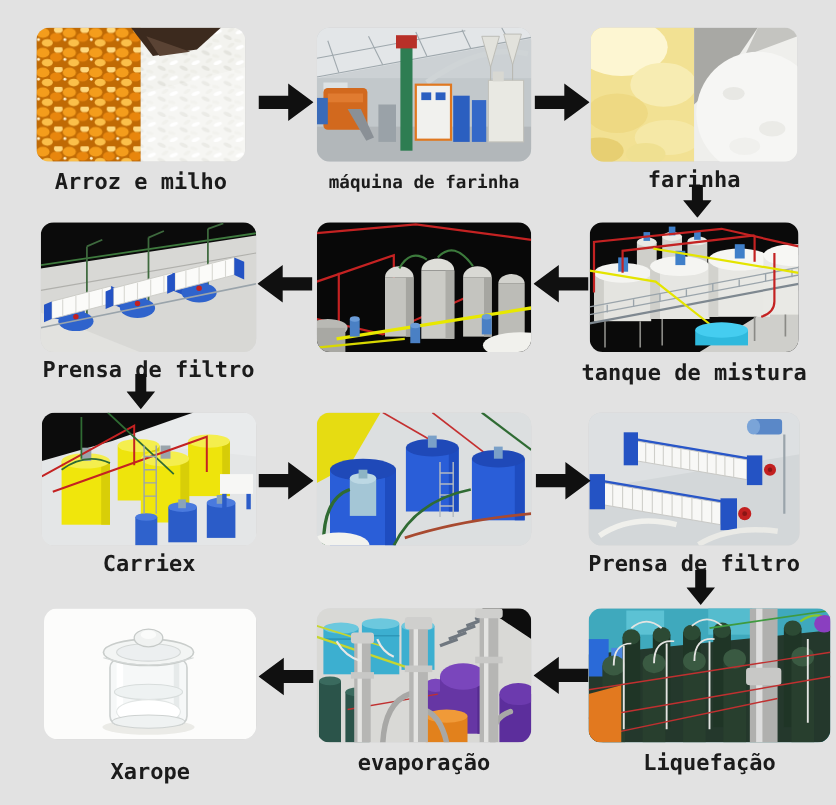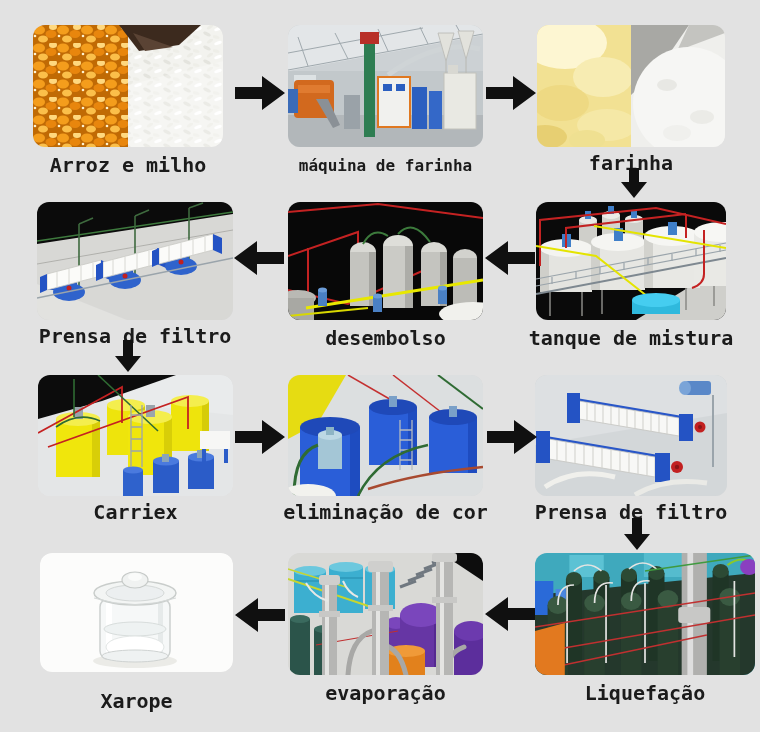--- a/index.html
+++ b/index.html
@@ -250,21 +250,20 @@
           <rect x="150" y="86" width="9" height="16"></rect>
         </g>
         <g fill="#6b9cd8">
           <ellipse cx="34.5" cy="88" rx="4.5" ry="2.5"></ellipse>
           <ellipse cx="89.5" cy="94" rx="4.5" ry="2.5"></ellipse>
           <ellipse cx="154.5" cy="86" rx="4.5" ry="2.5"></ellipse>
         </g>
         <ellipse cx="185" cy="112" rx="34" ry="12" fill="#f1f1ed"></ellipse>
       </svg>
     </div>
-    <figcaption class="cap">desembolso</figcaption>
   </figure>
 
   <figure class="cell" id="c-r2c3">
     <div class="photo">
       <svg viewBox="0 0 190 118" preserveAspectRatio="none">
         <rect width="190" height="118" fill="#0a0a0a"></rect>
         <polygon points="100,118 190,62 190,118" fill="#cfcfcb"></polygon>
         <g>
           <rect x="43" y="18" width="18" height="34" fill="#cfcfca"></rect>
           <ellipse cx="52" cy="18" rx="9" ry="4" fill="#e9e9e5"></ellipse>
@@ -419,21 +418,20 @@
           <line x1="112" y1="75" x2="124" y2="75"></line>
             <line x1="112" y1="85" x2="124" y2="85"></line>
         </g>
         <path d="M6,121 Q6,78 30,70" fill="none" stroke="#2f6b33" stroke-width="3"></path>
         <path d="M70,121 Q90,80 140,70" fill="none" stroke="#2f6b33" stroke-width="2.5"></path>
         <line x1="150" y1="0" x2="195" y2="34" stroke="#2f6b33" stroke-width="2"></line>
         <path d="M80,114 Q130,98 195,92" fill="none" stroke="#a84a30" stroke-width="2.5"></path>
         <ellipse cx="20" cy="121" rx="28" ry="12" fill="#f2f2ee"></ellipse>
       </svg>
     </div>
-    <figcaption class="cap">eliminação de cor</figcaption>
   </figure>
 
   <figure class="cell" id="c-r3c3">
     <div class="photo">
       <svg viewBox="0 0 192 121" preserveAspectRatio="none">
         <rect width="192" height="121" fill="#d3d7d9"></rect>
         <polygon points="0,0 192,0 192,38 0,70" fill="#dde0e2"></polygon>
         <rect x="150" y="6" width="26" height="14" rx="3" fill="#5a88c8"></rect>
         <ellipse cx="150" cy="13" rx="6" ry="7" fill="#7aa4d8"></ellipse>
         <g transform="translate(44,18)">

